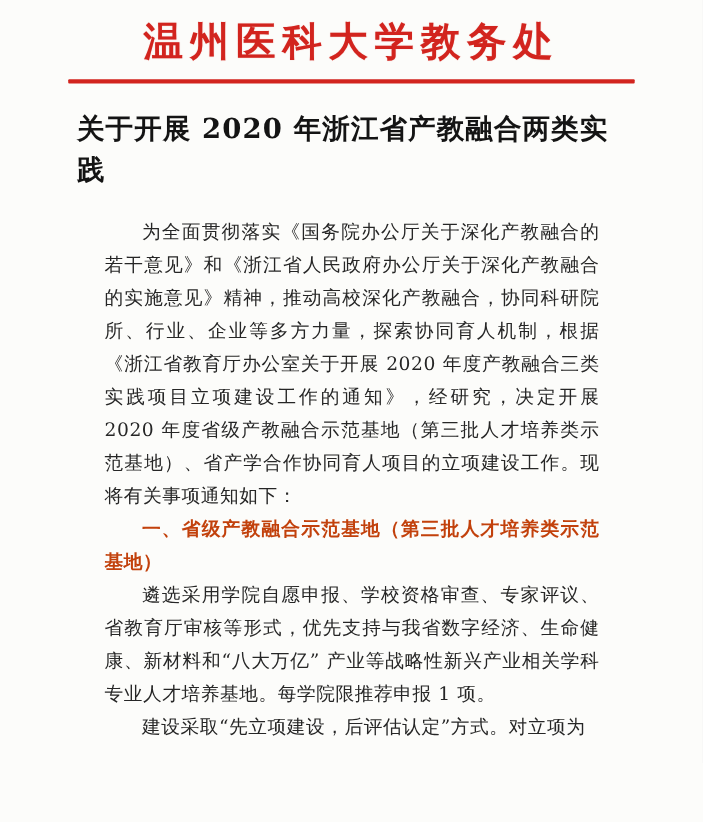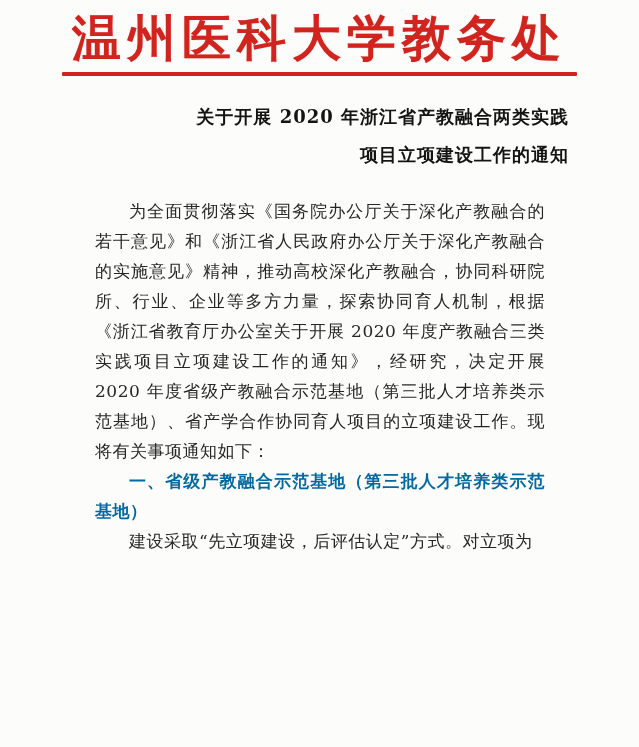--- a/index.html
+++ b/index.html
@@ -18,39 +18,39 @@
     color: #222;
     box-sizing: border-box;
   }
   
   .letterhead {
     padding-top: 12px;
     text-align: center;
   }
   .org-name {
     margin: 0;
-    font-size: 49px;
+    font-size: 36px;
     line-height: 52px;
     font-weight: bold;
     letter-spacing: 6px;
     color: #d2241e;
     text-shadow: 0 0 1px rgba(210, 36, 30, 0.35);
     white-space: nowrap;
   }
   .letterhead-divider {
     margin: 8px 62px 0 62px;
     height: 4px;
     background: #d2241e;
     border-radius: 1px;
   }
   
   .doc-title {
     margin: 22px 70px 0 70px;
-    text-align: right;
-    font-size: 18px;
+    text-align: left;
+    font-size: 25px;
     font-weight: bold;
     line-height: 38px;
     color: #141414;
     letter-spacing: 1px;
   }
   
   .doc-body {
     margin: 22px 94px 0 95px;
     font-size: 17px;
     line-height: 30px;
@@ -59,43 +59,43 @@
     color: #262626;
   }
   .doc-body p {
     margin: 0;
   }
   .indent {
     text-indent: 2em;
   }
   .bold {
     font-weight: bold;
-    color: #0369a1;
+    color: #c2410c;
   }
 </style>
 </head>
 <body>
 
 <div class="page">
 
   <div class="letterhead">
     <h1 class="org-name">温州医科大学教务处</h1>
     <div class="letterhead-divider"></div>
   </div>
 
   <div class="doc-title">
     <div>关于开展 2020 年浙江省产教融合两类实践</div>
-    <div>项目立项建设工作的通知</div>
   </div>
 
   <div class="doc-body">
 
     <p class="indent">为全面贯彻落实《国务院办公厅关于深化产教融合的若干意见》和《浙江省人民政府办公厅关于深化产教融合的实施意见》精神，推动高校深化产教融合，协同科研院所、行业、企业等多方力量，探索协同育人机制，根据《浙江省教育厅办公室关于开展 2020 年度产教融合三类实践项目立项建设工作的通知》，经研究，决定开展 2020 年度省级产教融合示范基地（第三批人才培养类示范基地）、省产学合作协同育人项目的立项建设工作。现将有关事项通知如下：</p>
 
     <p class="indent bold">一、省级产教融合示范基地（第三批人才培养类示范基地）</p>
 
 
+    <p class="indent">遴选采用学院自愿申报、学校资格审查、专家评议、省教育厅审核等形式，优先支持与我省数字经济、生命健康、新材料和“八大万亿” 产业等战略性新兴产业相关学科专业人才培养基地。每学院限推荐申报 1 项。</p>
 
 
     <p class="indent">建设采取“先立项建设，后评估认定”方式。对立项为</p>
   </div>
 
 </div>
 
 </body></html>

